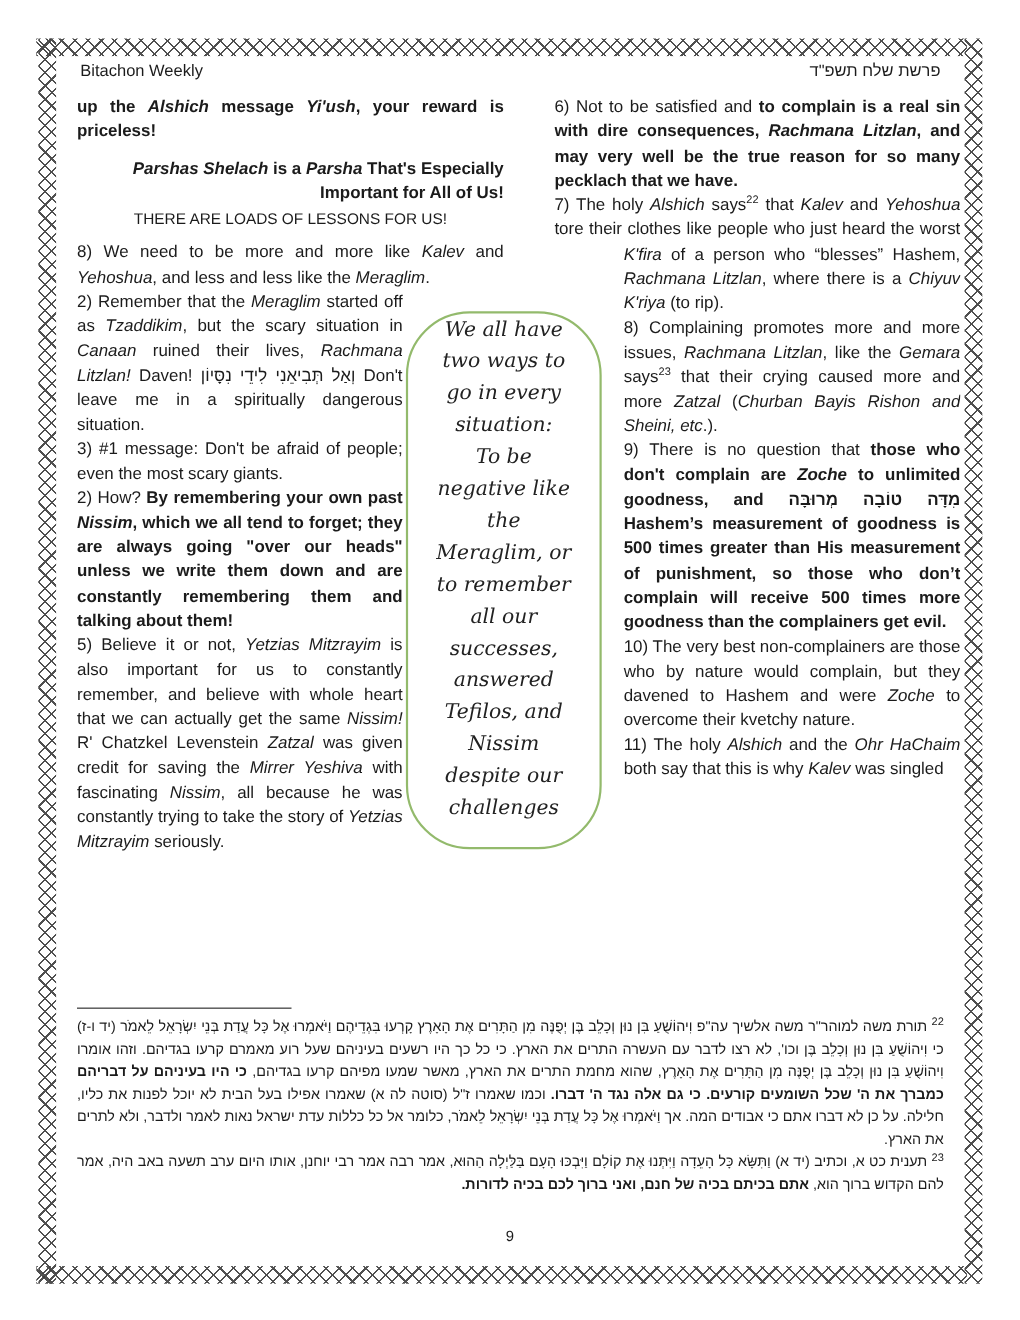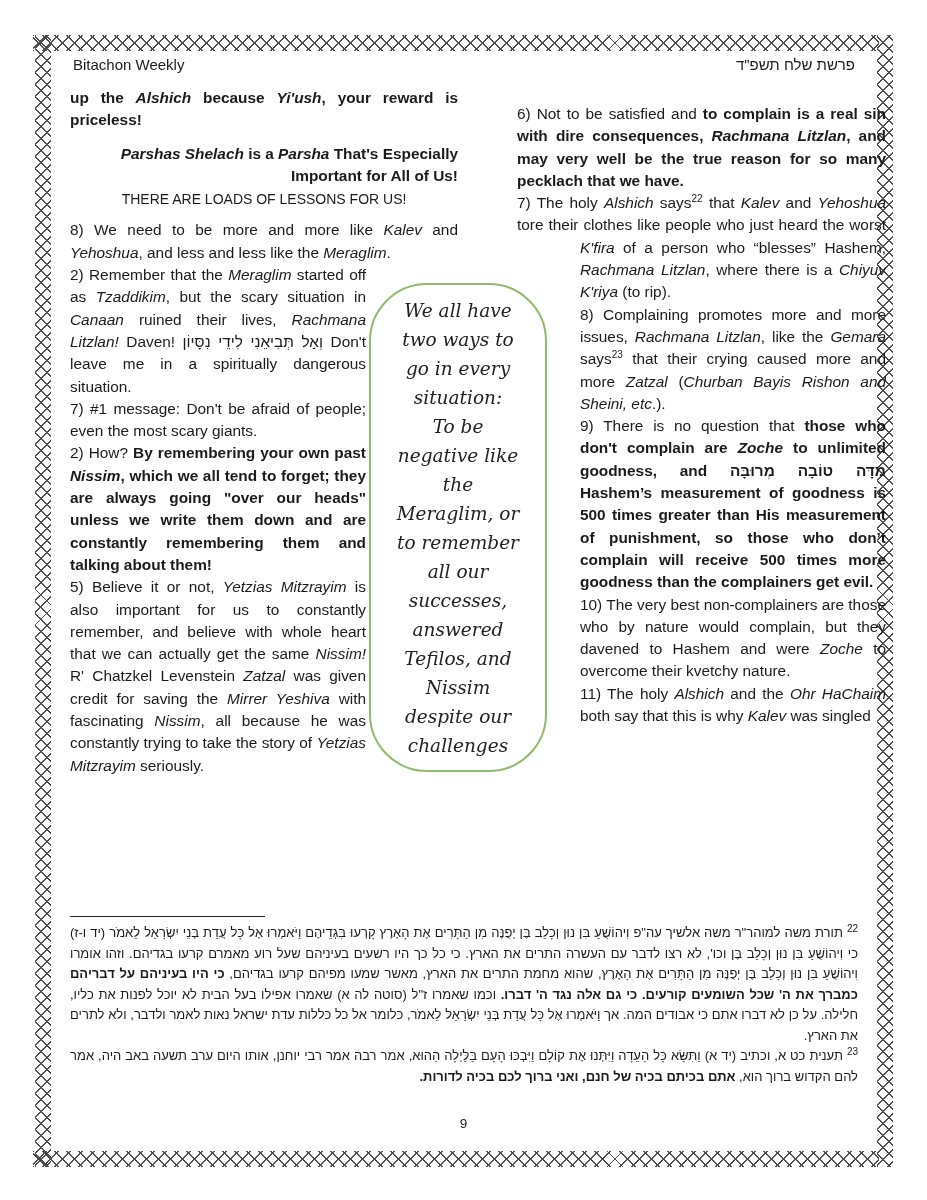--- a/index.html
+++ b/index.html
@@ -15,35 +15,35 @@
   .st-top{left:33px;top:35px;width:846px;height:16px;}
   .st-bottom{left:33px;top:1151px;width:846px;height:16px;}
   .st-left{left:35px;top:35px;width:16px;height:1132px;}
   .st-right{left:877px;top:35px;width:16px;height:1132px;}
 
   .header-left{position:absolute;left:73px;top:56px;font-size:15px;}
   .header-right{position:absolute;right:72px;top:56px;font-size:15px;direction:rtl;}
 
   .col{position:absolute;top:87px;font-size:15.4px;line-height:22.3px;}
   .col-left{left:70px;width:388px;height:832px;overflow:hidden;}
-  .col-right{left:517px;width:369px;height:832px;overflow:hidden;margin-top:16px;}
+  .col-right{left:504px;width:369px;height:832px;overflow:hidden;}
   .col p{margin:0;}
   .j{text-align:justify;}
   .b{font-weight:700;}
   .i{font-style:italic;}
   sup{font-size:10px;line-height:0;}
   .intro{margin-bottom:11px !important;}
   .heading{text-align:right;font-weight:700;margin-top:11px !important;}
   .subheading{text-align:center;font-size:14px;margin:1px 0 9px 0 !important;}
   .spacer-r{float:right;width:92px;height:476px;}
   .spacer-l{float:left;width:63px;height:486px;}
 
   .quote-box{position:absolute;left:369px;top:283px;width:178px;height:489px;
     box-sizing:border-box;border:2.5px solid #93ba6c;border-radius:58px;
-    display:flex;align-items:center;justify-content:center;text-align:center;background:#fff;}
+    display:flex;justify-content:center;text-align:center;background:#fff;}
   .quote-text{font-family:"DejaVu Serif",serif;font-style:italic;font-size:18.5px;
     line-height:29px;white-space:pre-line;color:#222;}
 
   .footnotes{position:absolute;left:70px;top:916px;width:788px;
     font-size:13px;line-height:20.5px;}
   .fn-sep{width:195px;border-top:1.4px solid #222;margin-bottom:6px;}
   .fn{margin:0;direction:rtl;text-align:justify;}
   .fn-marker{margin-left:4px;}
   .page-number{position:absolute;left:0;top:1116px;width:927px;text-align:center;font-size:13.5px;}
 </style>
@@ -54,26 +54,26 @@
 
   <div class="stitch st-top"></div>
   <div class="stitch st-bottom"></div>
   <div class="stitch st-left"></div>
   <div class="stitch st-right"></div>
 
   <div class="header-left">Bitachon Weekly</div>
   <div class="header-right">פרשת שלח תשפ"ד</div>
 
   <div class="col col-left">
-    <p class="j b intro"><span class="b">up the </span><span class="b i">Alshich</span><span class="b"> because </span><span class="b i">Yi'ush</span><span class="b">, your reward is priceless!</span></p>
+    <p class="j b intro"><span class="b">up the </span><span class="b i">Alshich</span><span class="b"> message </span><span class="b i">Yi'ush</span><span class="b">, your reward is priceless!</span></p>
     <p class="heading"><span class="b i">Parshas Shelach</span><span class="b"> is a </span><span class="b i">Parsha</span><span class="b"> That's Especially Important for All of Us!</span></p>
     <p class="subheading"><span>THERE ARE LOADS OF LESSONS FOR US!</span></p>
     <p class="j"><span>8) We need to be more and more like </span><span class="i">Kalev</span><span> and </span><span class="i">Yehoshua</span><span>, and less and less like the </span><span class="i">Meraglim</span><span>.</span></p>
     <p class="j"><span class="spacer-r"></span><span><span>2) Remember that the </span><span class="i">Meraglim</span><span> started off as </span><span class="i">Tzaddikim</span><span>, but the scary situation in </span><span class="i">Canaan</span><span> ruined their lives, </span><span class="i">Rachmana Litzlan!</span><span> Daven! </span><span>וְאַל תְּבִיאֵנִי לִידֵי נִסָּיוֹן</span><span> Don't leave me in a spiritually dangerous situation.</span></span></p>
-    <p class="j"><span>7) #1 message: Don't be afraid of people; even the most scary giants.</span></p>
+    <p class="j"><span>3) #1 message: Don't be afraid of people; even the most scary giants.</span></p>
     <p class="j"><span>2) How? </span><span class="b">By remembering your own past </span><span class="b i">Nissim</span><span class="b">, which we all tend to forget; they are always going "over our heads" unless we write them down and are constantly remembering them and talking about them!</span></p>
     <p class="j"><span>5) Believe it or not, </span><span class="i">Yetzias Mitzrayim</span><span> is also important for us to constantly remember, and believe with whole heart that we can actually get the same </span><span class="i">Nissim!</span><span> R' Chatzkel Levenstein </span><span class="i">Zatzal</span><span> was given credit for saving the </span><span class="i">Mirrer Yeshiva</span><span> with fascinating </span><span class="i">Nissim</span><span>, all because he was constantly trying to take the story of </span><span class="i">Yetzias Mitzrayim</span><span> seriously.</span></p>
   </div>
 
   <div class="col col-right">
     <p class="j"><span>6) Not to be satisfied and </span><span class="b">to complain is a real sin with dire consequences</span><span class="b">, </span><span class="b i">Rachmana Litzlan</span><span class="b">, and may very well be the true reason for so many pecklach that we have.</span></p>
     <p class="j"><span><span>7) The holy </span><span class="i">Alshich</span><span> says</span><sup>22</sup><span> that </span><span class="i">Kalev</span><span> and </span><span class="i">Yehoshua</span><span> tore their clothes like people who just heard the worst </span><span class="i">K'fira</span><span> of a person who </span></span><span class="spacer-l"></span><span><span>“blesses” Hashem, </span><span class="i">Rachmana Litzlan</span><span>, where there is a </span><span class="i">Chiyuv K'riya</span><span> (to rip).</span></span></p>
     <p class="j"><span>8) Complaining promotes more and more issues, </span><span class="i">Rachmana Litzlan</span><span>, like the </span><span class="i">Gemara</span><span> says</span><sup>23</sup><span> that their crying caused more and more </span><span class="i">Zatzal</span><span> (</span><span class="i">Churban Bayis Rishon and Sheini, etc</span><span>.).</span></p>
     <p class="j"><span>9) There is no question that </span><span class="b">those who don't complain are </span><span class="b i">Zoche</span><span class="b"> to unlimited goodness, and </span><span class="b">מִדָּה טוֹבָה מְרוּבָּה</span><span class="b"> Hashem’s measurement of goodness is 500 times greater than His measurement of punishment, so those who don’t complain will receive 500 times more goodness than the complainers get evil.</span></p>
     <p class="j"><span>10) The very best non-complainers are those who by nature would complain, but they davened to Hashem and were </span><span class="i">Zoche</span><span> to overcome their kvetchy nature.</span></p>

